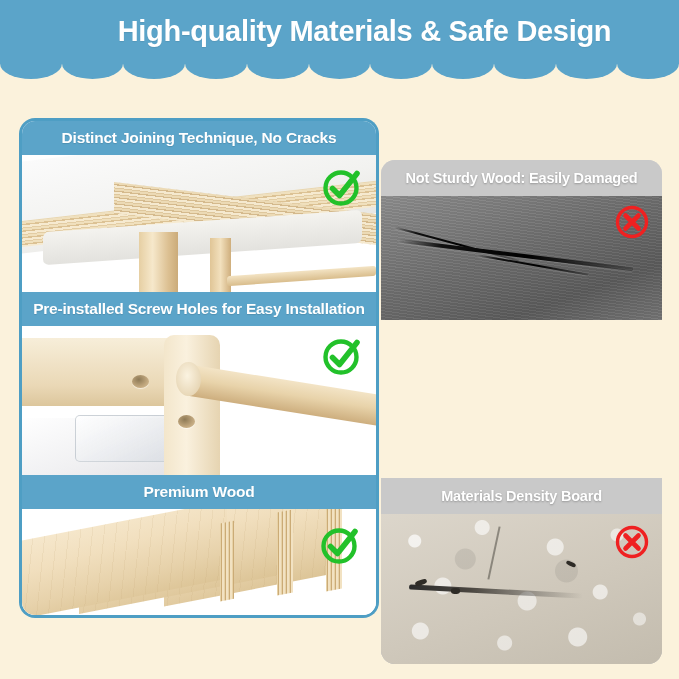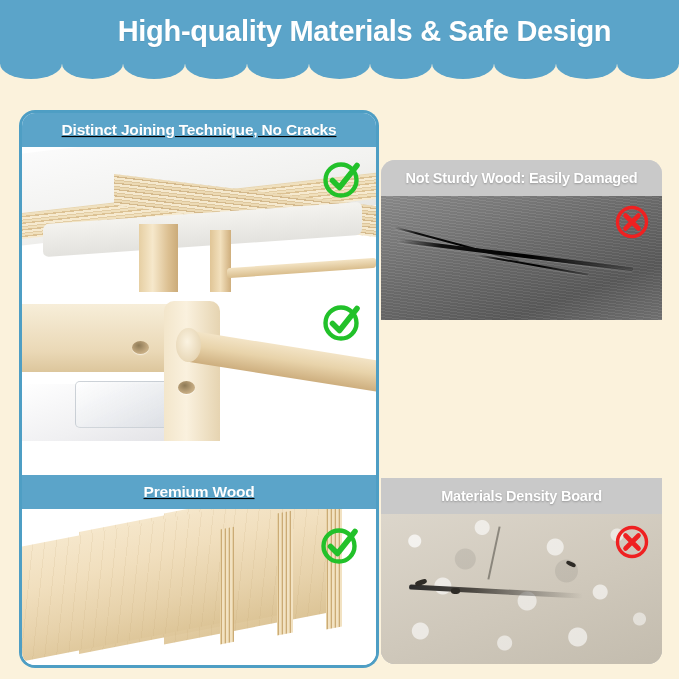--- a/index.html
+++ b/index.html
@@ -45,23 +45,23 @@
   }
 
   
   .gpanel{
     position:absolute;left:0;width:360px;
     background:#ffffff;
     border:3px solid #4e9ec4;
     box-sizing:border-box;
     overflow:hidden;
   }
-  .gpanel.p1{top:4px;height:186px;border-radius:16px 16px 0 0;border-bottom:none;text-decoration:underline;}
+  .gpanel.p1{top:12px;height:186px;border-radius:16px 16px 0 0;border-bottom:none;}
   .gpanel.p2{top:186px;height:183px;border-top:none;border-bottom:none;}
-  .gpanel.p3{top:369px;height:193px;border-radius:0 0 16px 16px;border-top:none;text-decoration:underline;}
+  .gpanel.p3{top:369px;height:143px;border-radius:0 0 16px 16px;border-top:none;}
   .gcap{
     position:relative;height:34px;width:100%;
     background:#5ba4c9;
     display:flex;align-items:center;justify-content:center;
     color:#fff;font-size:15.5px;font-weight:bold;
     letter-spacing:-0.2px;white-space:nowrap;
     text-shadow:0 1px 1px rgba(0,0,0,.12);
   }
   .gbody{position:relative;width:100%;height:calc(100% - 34px);overflow:hidden;background:#fff;}
 
@@ -322,20 +322,21 @@
         <div class="badge" style="right:12px;top:10px;">
           <svg width="44" height="44" viewBox="0 0 44 44">
             <circle cx="21" cy="23" r="15.5" fill="none" stroke="#22c12a" stroke-width="4.4"></circle>
             <path d="M12.5 23.5 L19.5 30.5 L37 8.5" fill="none" stroke="#22c12a" stroke-width="5.6" stroke-linecap="round" stroke-linejoin="round"></path>
           </svg>
         </div>
       </div>
     </div>
 
     <div class="gpanel p2">
+      <div class="gcap">Pre-installed Screw Holes for Easy Installation</div>
       <div class="gbody">
         <div class="ph">
           <div class="fr-mattress"></div>
           <div class="fr-bag"></div>
           <div class="fr-board"></div>
           <div class="fr-post"></div>
           <div class="fr-dowel"></div>
           <div class="fr-dowelcap"></div>
           <div class="fr-hole h1"></div>
           <div class="fr-hole h2"></div>

